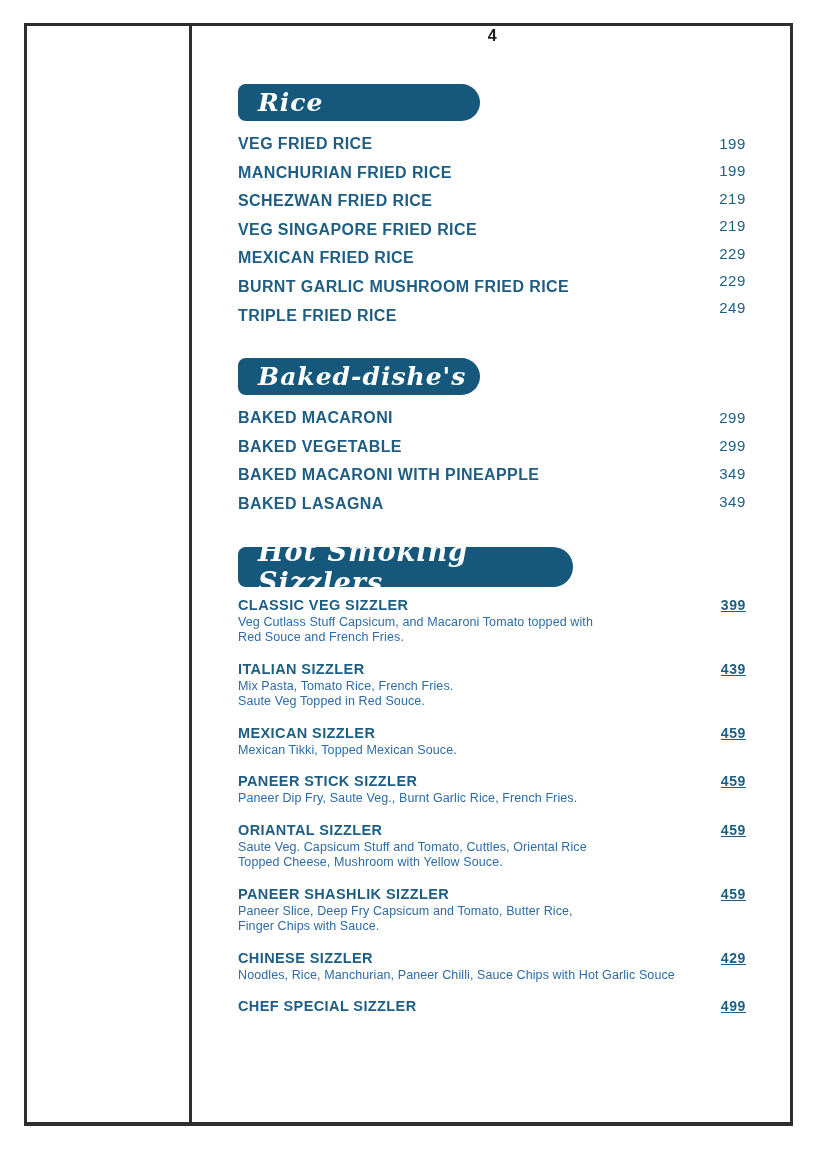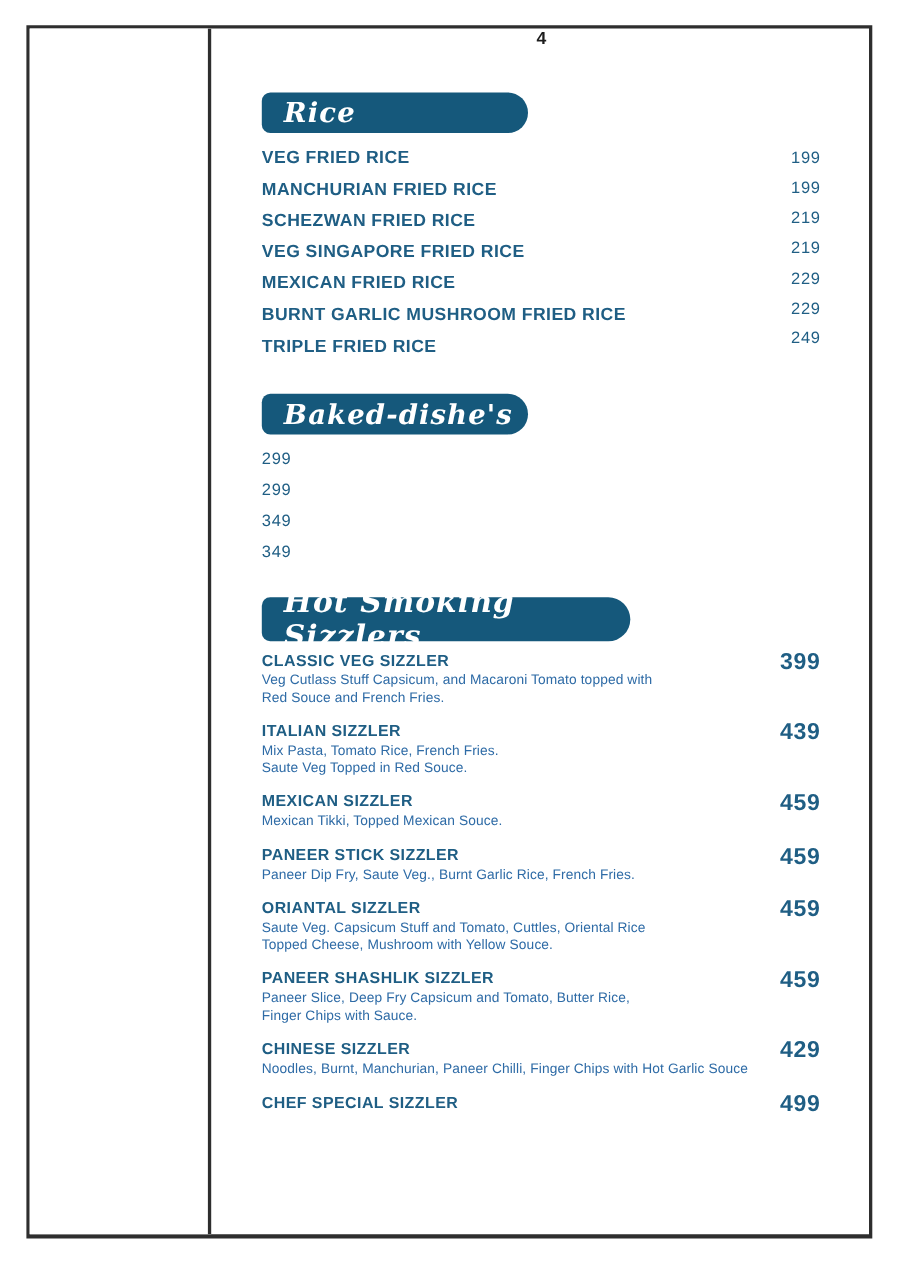--- a/index.html
+++ b/index.html
@@ -52,22 +52,22 @@
   }
   .sec-1 .price-col .row{line-height:27.8px;}
 
   .d-item{margin-bottom:14px;}
   .d-head{display:flex;justify-content:space-between;align-items:flex-start;}
   .d-name{
     font-size:14.5px;font-weight:700;color:var(--ink);
     letter-spacing:0.4px;line-height:19px;white-space:nowrap;
   }
   .d-price{
-    font-size:21px;font-weight:700;color:var(--ink);
-    letter-spacing:0.6px;line-height:19px;
+    font-size:14px;font-weight:700;color:var(--ink);
+    letter-spacing:0.6px;line-height:19px;text-decoration:underline;
   }
   .d-desc{
     font-size:12.5px;color:var(--desc);line-height:15.5px;letter-spacing:0.1px;
   }
 </style>
 </head>
 <body>
 
 <div class="frame">
   <div class="spine"></div>
@@ -97,20 +97,26 @@
           <div class="row">229</div>
           <div class="row">249</div>
         </div>
       </div>
     </section>
     <section class="menu-section sec-1">
       <div class="pill">
         <span class="pill-text">Baked-dishe's</span>
       </div>
       <div class="cols">
+        <div class="name-col">
+          <div class="row">BAKED MACARONI</div>
+          <div class="row">BAKED VEGETABLE</div>
+          <div class="row">BAKED MACARONI WITH PINEAPPLE</div>
+          <div class="row">BAKED LASAGNA</div>
+        </div>
         <div class="price-col">
           <div class="row">299</div>
           <div class="row">299</div>
           <div class="row">349</div>
           <div class="row">349</div>
         </div>
       </div>
     </section>
     <section class="menu-section sec-2">
       <div class="pill">
@@ -160,21 +166,21 @@
           <span class="d-price">459</span>
         </div>
         <div class="d-desc">Paneer Slice, Deep Fry Capsicum and Tomato, Butter Rice,</div>
         <div class="d-desc">Finger Chips with Sauce.</div>
       </div>
       <div class="d-item">
         <div class="d-head">
           <span class="d-name">CHINESE SIZZLER</span>
           <span class="d-price">429</span>
         </div>
-        <div class="d-desc">Noodles, Burnt, Manchurian, Paneer Chilli, Finger Chips with Hot Garlic Souce</div>
+        <div class="d-desc">Noodles, Rice, Manchurian, Paneer Chilli, Sauce Chips with Hot Garlic Souce</div>
       </div>
       <div class="d-item">
         <div class="d-head">
           <span class="d-name">CHEF SPECIAL SIZZLER</span>
           <span class="d-price">499</span>
         </div>
       </div>
     </section>
   </main>
 

